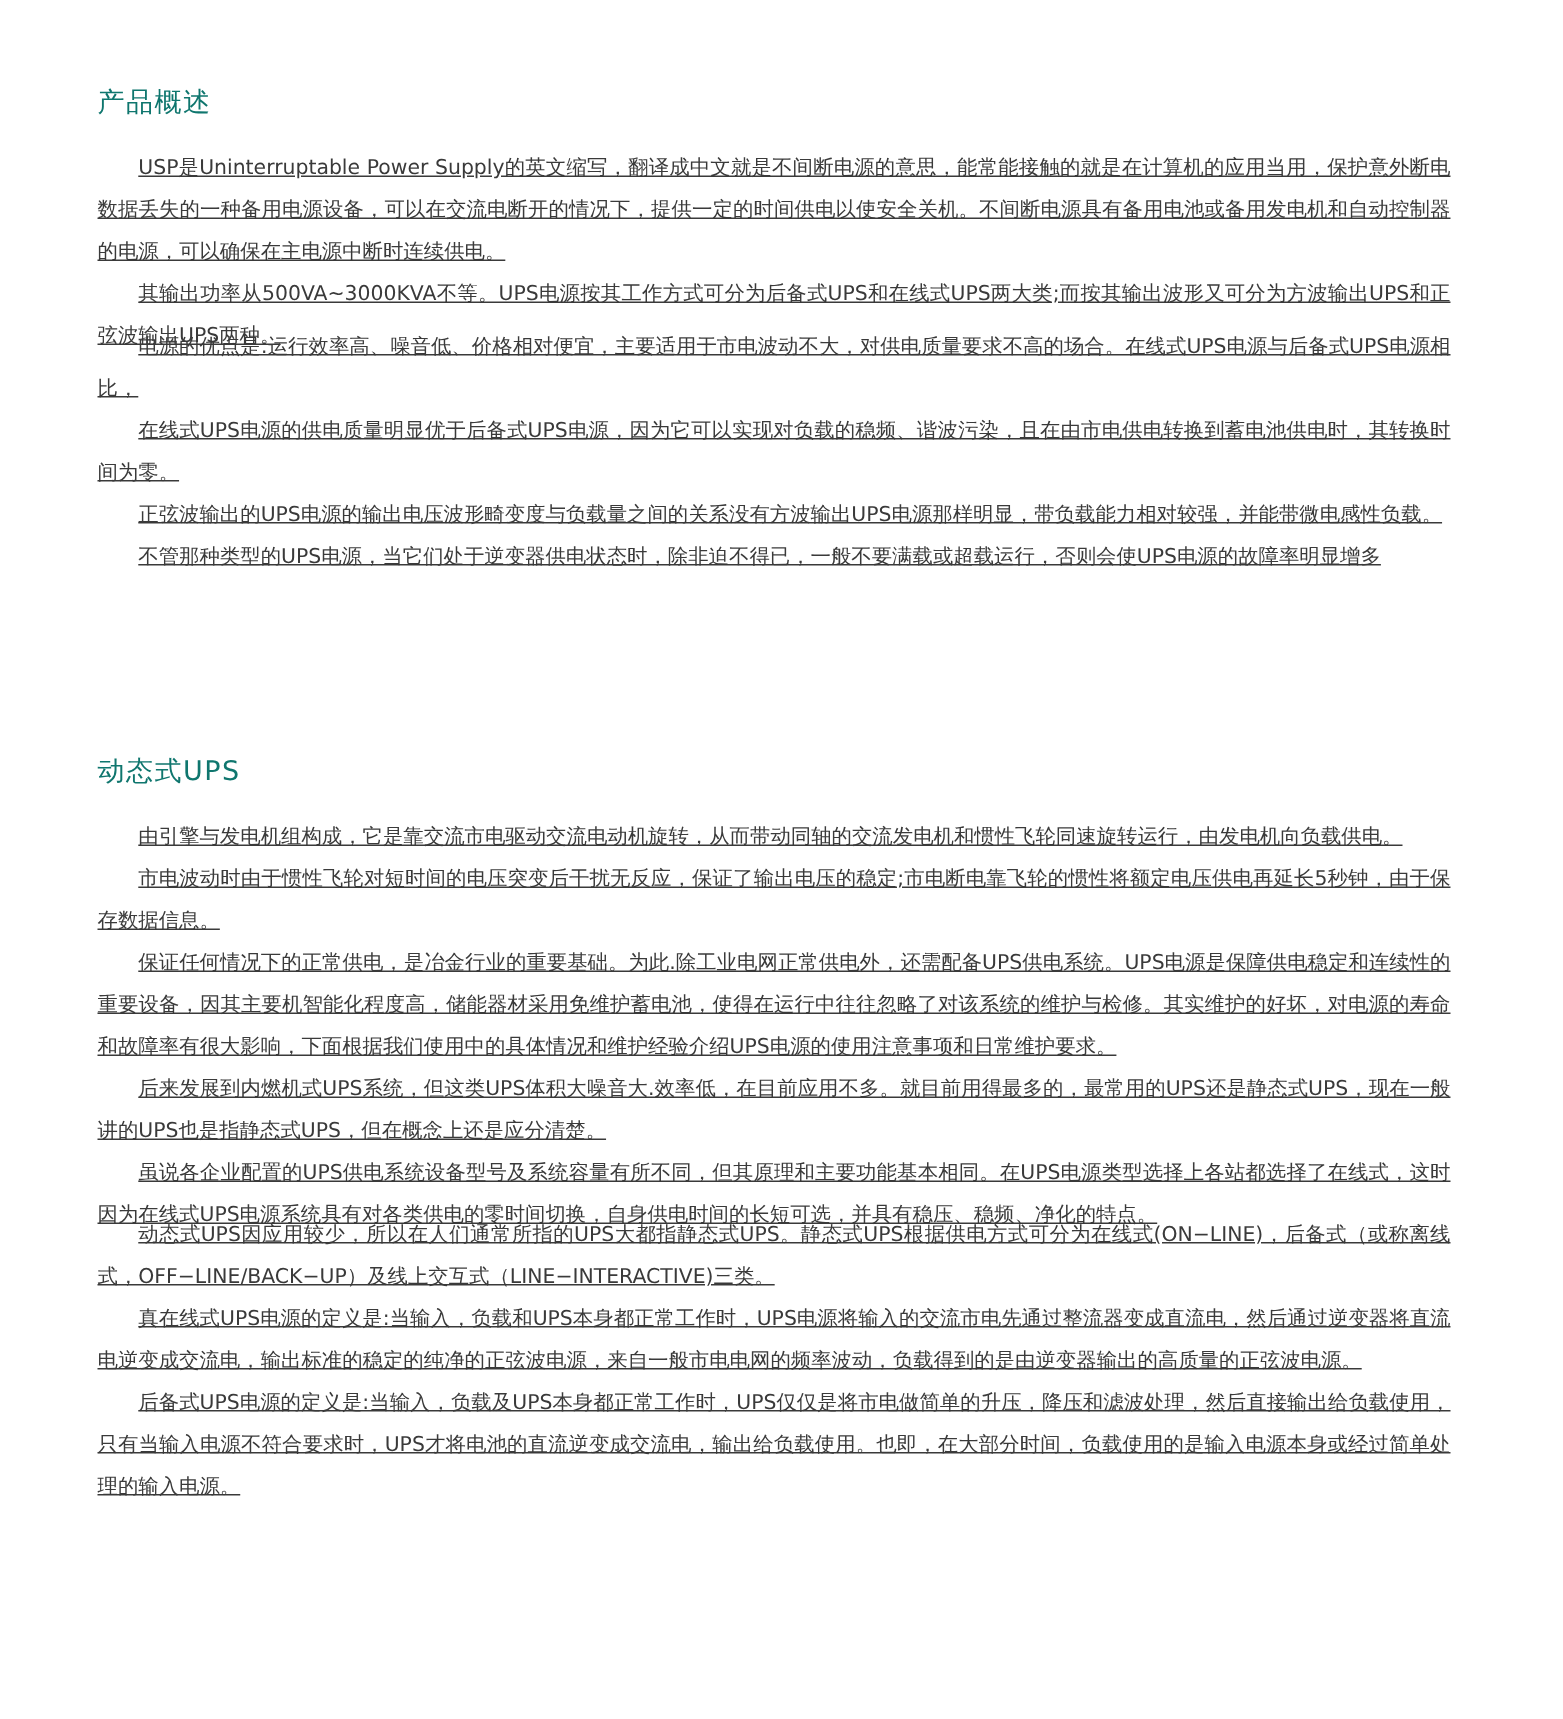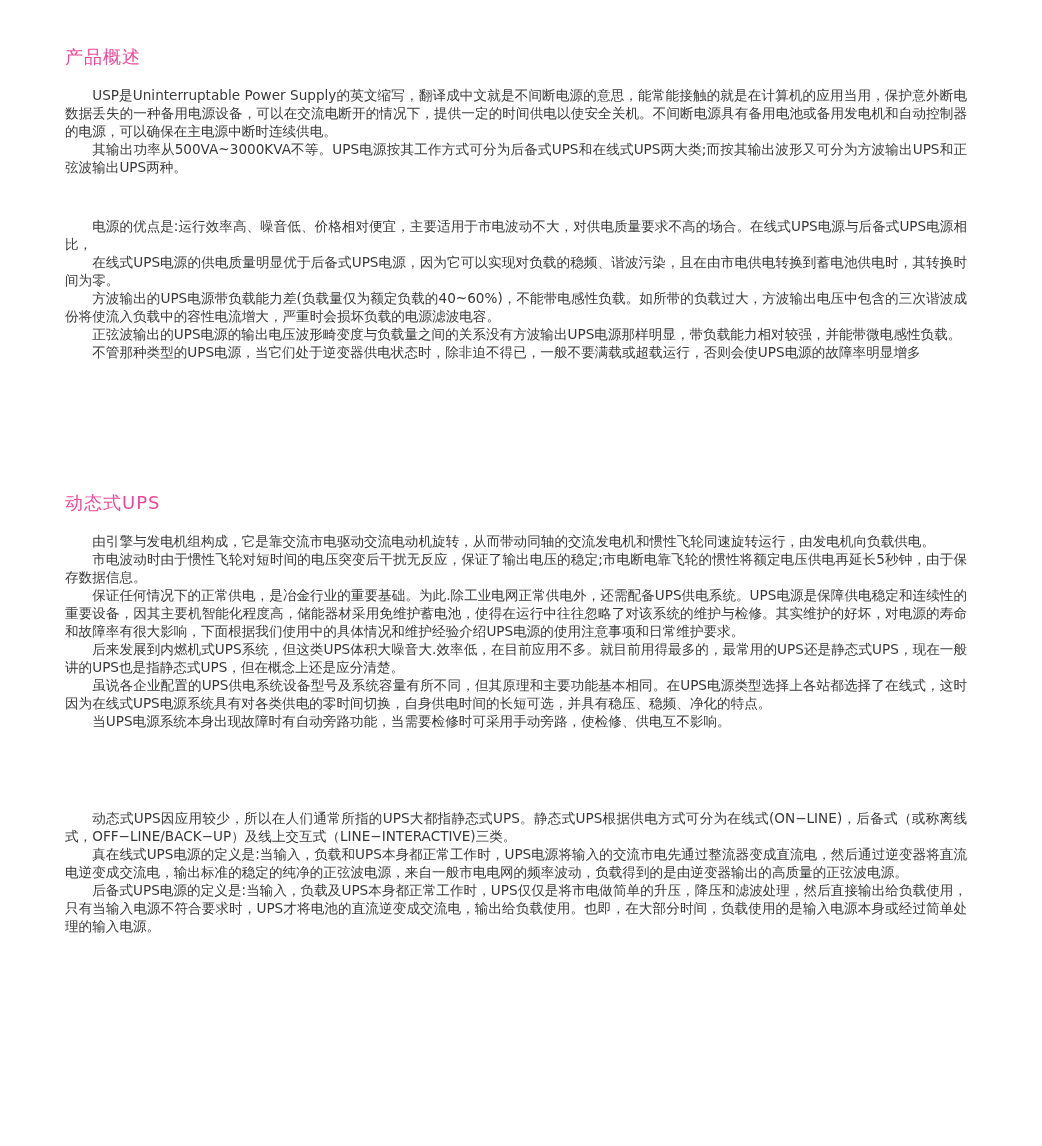--- a/index.html
+++ b/index.html
@@ -20,33 +20,34 @@
       left: 65px;
       top: 44px;
       width: 902px;
     }
     .section {
       margin: 0;
     }
     .section-title {
       font-size: 18px;
       font-weight: normal;
-      color: #ec4899;
-      margin: 0 0 16px 0;
+      color: #0f766e;
+      margin: 12px 0 16px 0;
       line-height: 26px;
       letter-spacing: 1px;
     }
     .para {
       font-size: 13.6px;
-      line-height: 18px;
+      line-height: 28px;
       text-indent: 2em;
       margin: 0;
       text-align: justify;
       color: #3a3a3a;
       letter-spacing: 0px;
+      text-decoration: underline;
     }
     #sec-overview { position: absolute; top: 0; }
     #sec-standby  { position: absolute; top: 173px; }
     #sec-dynamic  { position: absolute; top: 446px; }
     #sec-static   { position: absolute; top: 765px; }
     .section { width: 902px; }
   </style>
 </head>
 <body>
 
@@ -54,33 +55,31 @@
 
   <section class="section" id="sec-overview">
     <h2 class="section-title">产品概述</h2>
     <p class="para">USP是Uninterruptable Power Supply的英文缩写，翻译成中文就是不间断电源的意思，能常能接触的就是在计算机的应用当用，保护意外断电数据丢失的一种备用电源设备，可以在交流电断开的情况下，提供一定的时间供电以使安全关机。不间断电源具有备用电池或备用发电机和自动控制器的电源，可以确保在主电源中断时连续供电。</p>
     <p class="para">其输出功率从500VA~3000KVA不等。UPS电源按其工作方式可分为后备式UPS和在线式UPS两大类;而按其输出波形又可分为方波输出UPS和正弦波输出UPS两种。</p>
   </section>
 
   <section class="section" id="sec-standby">
     <p class="para">电源的优点是:运行效率高、噪音低、价格相对便宜，主要适用于市电波动不大，对供电质量要求不高的场合。在线式UPS电源与后备式UPS电源相比，</p>
     <p class="para">在线式UPS电源的供电质量明显优于后备式UPS电源，因为它可以实现对负载的稳频、谐波污染，且在由市电供电转换到蓄电池供电时，其转换时间为零。</p>
-    <p class="para">方波输出的UPS电源带负载能力差(负载量仅为额定负载的40~60%)，不能带电感性负载。如所带的负载过大，方波输出电压中包含的三次谐波成份将使流入负载中的容性电流增大，严重时会损坏负载的电源滤波电容。</p>
     <p class="para">正弦波输出的UPS电源的输出电压波形畸变度与负载量之间的关系没有方波输出UPS电源那样明显，带负载能力相对较强，并能带微电感性负载。</p>
     <p class="para">不管那种类型的UPS电源，当它们处于逆变器供电状态时，除非迫不得已，一般不要满载或超载运行，否则会使UPS电源的故障率明显增多</p>
   </section>
 
   <section class="section" id="sec-dynamic">
     <h2 class="section-title">动态式UPS</h2>
     <p class="para">由引擎与发电机组构成，它是靠交流市电驱动交流电动机旋转，从而带动同轴的交流发电机和惯性飞轮同速旋转运行，由发电机向负载供电。</p>
     <p class="para">市电波动时由于惯性飞轮对短时间的电压突变后干扰无反应，保证了输出电压的稳定;市电断电靠飞轮的惯性将额定电压供电再延长5秒钟，由于保存数据信息。</p>
     <p class="para">保证任何情况下的正常供电，是冶金行业的重要基础。为此.除工业电网正常供电外，还需配备UPS供电系统。UPS电源是保障供电稳定和连续性的重要设备，因其主要机智能化程度高，储能器材采用免维护蓄电池，使得在运行中往往忽略了对该系统的维护与检修。其实维护的好坏，对电源的寿命和故障率有很大影响，下面根据我们使用中的具体情况和维护经验介绍UPS电源的使用注意事项和日常维护要求。</p>
     <p class="para">后来发展到内燃机式UPS系统，但这类UPS体积大噪音大.效率低，在目前应用不多。就目前用得最多的，最常用的UPS还是静态式UPS，现在一般讲的UPS也是指静态式UPS，但在概念上还是应分清楚。</p>
     <p class="para">虽说各企业配置的UPS供电系统设备型号及系统容量有所不同，但其原理和主要功能基本相同。在UPS电源类型选择上各站都选择了在线式，这时因为在线式UPS电源系统具有对各类供电的零时间切换，自身供电时间的长短可选，并具有稳压、稳频、净化的特点。</p>
-    <p class="para">当UPS电源系统本身出现故障时有自动旁路功能，当需要检修时可采用手动旁路，使检修、供电互不影响。</p>
   </section>
 
   <section class="section" id="sec-static">
     <p class="para">动态式UPS因应用较少，所以在人们通常所指的UPS大都指静态式UPS。静态式UPS根据供电方式可分为在线式(ON−LINE)，后备式（或称离线式，OFF−LINE/BACK−UP）及线上交互式（LINE−INTERACTIVE)三类。</p>
     <p class="para">真在线式UPS电源的定义是:当输入，负载和UPS本身都正常工作时，UPS电源将输入的交流市电先通过整流器变成直流电，然后通过逆变器将直流电逆变成交流电，输出标准的稳定的纯净的正弦波电源，来自一般市电电网的频率波动，负载得到的是由逆变器输出的高质量的正弦波电源。</p>
     <p class="para">后备式UPS电源的定义是:当输入，负载及UPS本身都正常工作时，UPS仅仅是将市电做简单的升压，降压和滤波处理，然后直接输出给负载使用，只有当输入电源不符合要求时，UPS才将电池的直流逆变成交流电，输出给负载使用。也即，在大部分时间，负载使用的是输入电源本身或经过简单处理的输入电源。</p>
   </section>
 
 </div>
 

